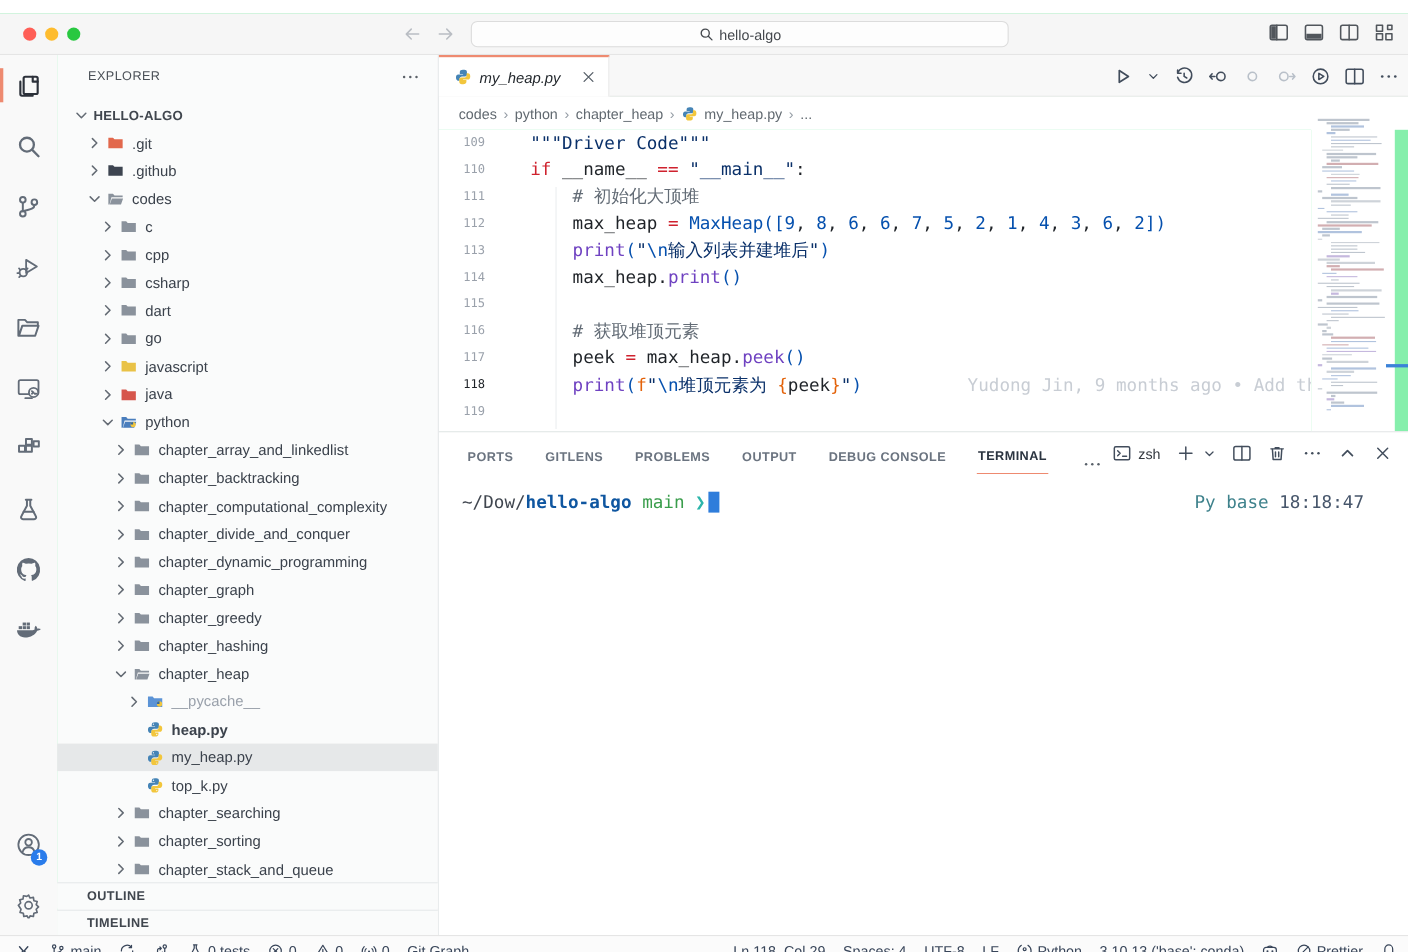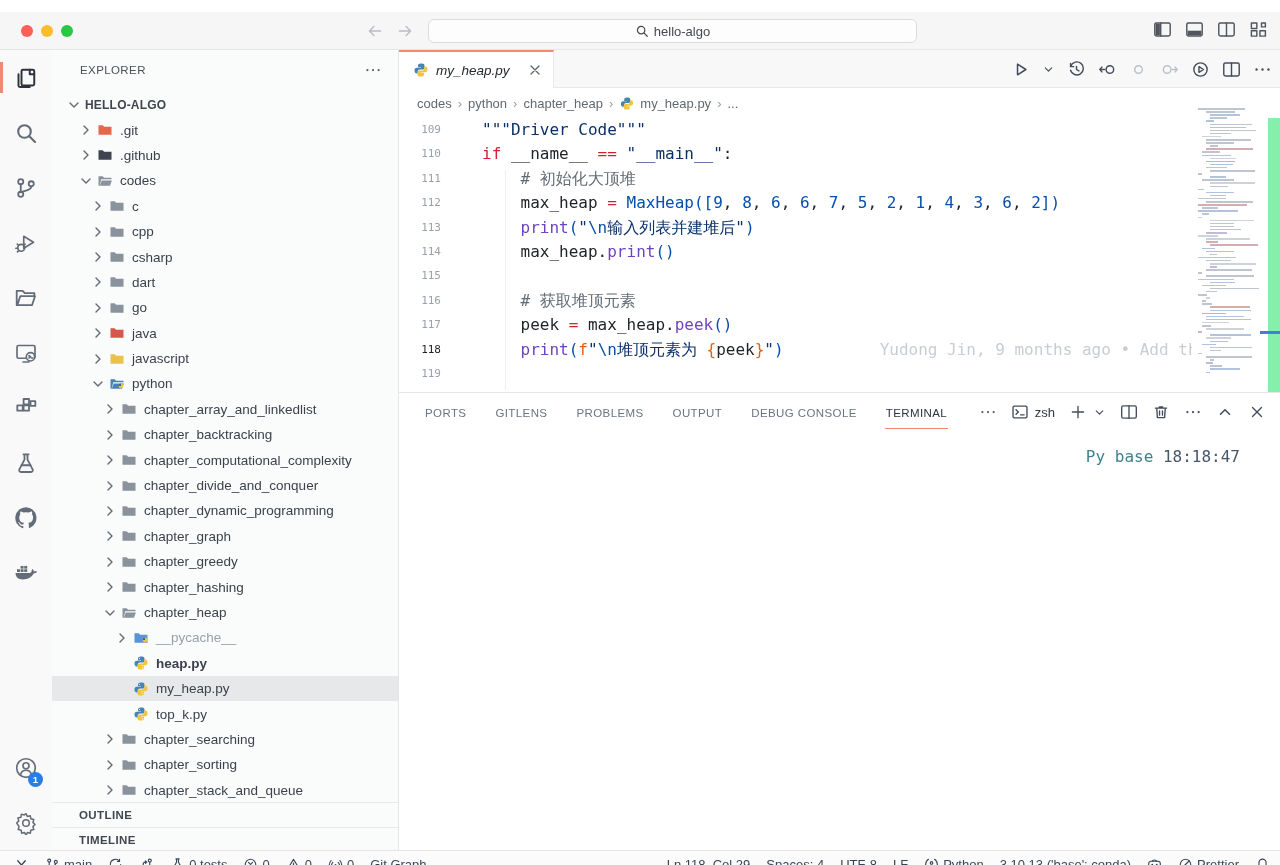--- a/index.html
+++ b/index.html
@@ -56,21 +56,21 @@
   .lnum { width:63px; flex:0 0 63px; text-align:right; padding-right:21px; color:#9aa1ab; font-size:11px; }
   .cline.cur .lnum { color:#1f2328; }
   .ctext { padding-left:20px; }
   .blame { color:#c8cdd4; margin-left:96px; }
   #indent-guide { position:absolute; left:505px; top:158px; width:1px; height:220px; background:#eceef0; }
   #minimap { position:absolute; left:1192px; top:92px; width:76px; height:290px; background:#fff; }
   #overview-cursor { position:absolute; left:1260px; top:319px; width:20px; height:2.5px; background:#3b82d8; }
 
   
   #panel { position:absolute; left:399px; top:380px; width:881px; height:458px; background:#fff; border-top:1px solid #e4e6e8; }
-  #panel-tabs { position:absolute; left:0; top:0; right:0; height:38px; display:flex; align-items:center; padding-left:25px; gap:27px; }
+  #panel-tabs { position:absolute; left:0; top:0; right:0; height:38px; display:flex; align-items:flex-end; padding-left:25px; gap:27px;font-weight:bold; }
   .ptab { font-size:11.5px; letter-spacing:.4px; color:#6b7480; padding:11px 1px 9px; cursor:pointer; }
   .ptab.active { color:#2b3440; border-bottom:1.5px solid #ee8a70; }
   .ptab-kebab { width:18px; height:18px; color:#586069; margin-left:4px; }
   #panel-actions { position:absolute; right:14px; top:0; height:38px; display:flex; align-items:center; gap:14px; color:#424d5c; }
   #panel-actions .ic { width:18px; height:18px; }
   #shell-label { font-size:13px; color:#33383f; margin-left:-8px; }
   #terminal { position:absolute; left:0; top:38px; right:0; bottom:0; background:#fff; font-family:"DejaVu Sans Mono", monospace; font-size:16px; }
   #term-line { position:absolute; left:21px; top:16px; white-space:pre; color:#40464f; }
   #term-right { position:absolute; right:40px; top:16px; white-space:pre; }
   .t-repo { font-weight:bold; color:#0f56a0; }
@@ -369,34 +369,34 @@
           </span>
           <span>go</span>
         </div>
         <div class="trow" style="padding-left: 38px;">
           <span class="chev ">
             <svg viewBox="0 0 16 16" fill="none" stroke="currentColor" stroke-width="1.4" stroke-linecap="round" stroke-linejoin="round">
               <path d="M6 4l4 4-4 4"></path>
             </svg>
           </span>
           <span class="ficon">
+            <svg viewBox="0 0 16 16"><path fill="#e9c247" d="M1.5 3.2h4.2l1.4 1.5h7.4v8.1h-13z"></path>&gt;</svg>
+          </span>
+          <span>javascript</span>
+        </div>
+        <div class="trow" style="padding-left: 38px;">
+          <span class="chev ">
+            <svg viewBox="0 0 16 16" fill="none" stroke="currentColor" stroke-width="1.4" stroke-linecap="round" stroke-linejoin="round">
+              <path d="M6 4l4 4-4 4"></path>
+            </svg>
+          </span>
+          <span class="ficon">
             <svg viewBox="0 0 16 16"><path fill="#d6564c" d="M1.5 3.2h4.2l1.4 1.5h7.4v8.1h-13z"></path>&gt;</svg>
           </span>
           <span>java</span>
-        </div>
-        <div class="trow" style="padding-left: 38px;">
-          <span class="chev ">
-            <svg viewBox="0 0 16 16" fill="none" stroke="currentColor" stroke-width="1.4" stroke-linecap="round" stroke-linejoin="round">
-              <path d="M6 4l4 4-4 4"></path>
-            </svg>
-          </span>
-          <span class="ficon">
-            <svg viewBox="0 0 16 16"><path fill="#e9c247" d="M1.5 3.2h4.2l1.4 1.5h7.4v8.1h-13z"></path>&gt;</svg>
-          </span>
-          <span>javascript</span>
         </div>
         <div class="trow" style="padding-left: 38px;">
           <span class="chev ">
             <svg viewBox="0 0 16 16" fill="none" stroke="currentColor" stroke-width="1.4" stroke-linecap="round" stroke-linejoin="round">
               <path d="M4 6l4 4 4-4"></path>
             </svg>
           </span>
           <span class="ficon">
             <svg viewBox="0 0 16 16">
               <path fill="#4a7ebd" d="M1.5 3.2h4.2l1.4 1.5h7.4v1.6H4.3L2.6 12.8H1.5zM2.8 12.8l1.9-5.4h10.2l-1.9 5.4z"></path>
@@ -865,20 +865,21 @@
             <path d="M4 10l4-4 4 4"></path>
           </svg>
         </span>
         <span class="ic">
           <svg viewBox="0 0 16 16" fill="none" stroke="currentColor" stroke-width="1.2" stroke-linecap="round" stroke-linejoin="round">
             <path d="M4 4l8 8M12 4l-8 8"></path>
           </svg>
         </span>
       </div>
     <div id="terminal">
+      <div id="term-line"><span>~/Dow/</span><span class="t-repo">hello-algo</span><span class="t-branch"> main </span><span class="t-arrow">❯</span><span class="t-cursor"></span></div>
       <div id="term-right"><span class="t-env">Py base</span><span class="t-time"> 18:18:47</span></div>
     </div>
   </section>
 
   <footer id="statusbar">
     <div class="sb-group" id="status-left">
         <div class="sb-item">
           <span class="ic">
             <svg viewBox="0 0 16 16" fill="none" stroke="currentColor" stroke-width="1.4" stroke-linecap="round" stroke-linejoin="round">
               <path d="M5.8 4L9.3 8l-3.5 4M13.8 4L10.3 8l3.5 4" transform="translate(-1.8 0)"></path>

